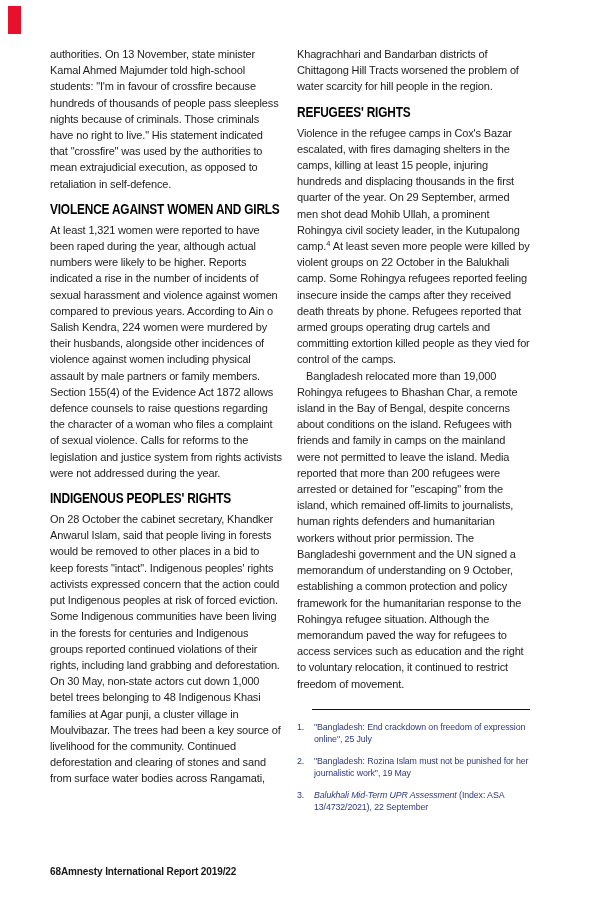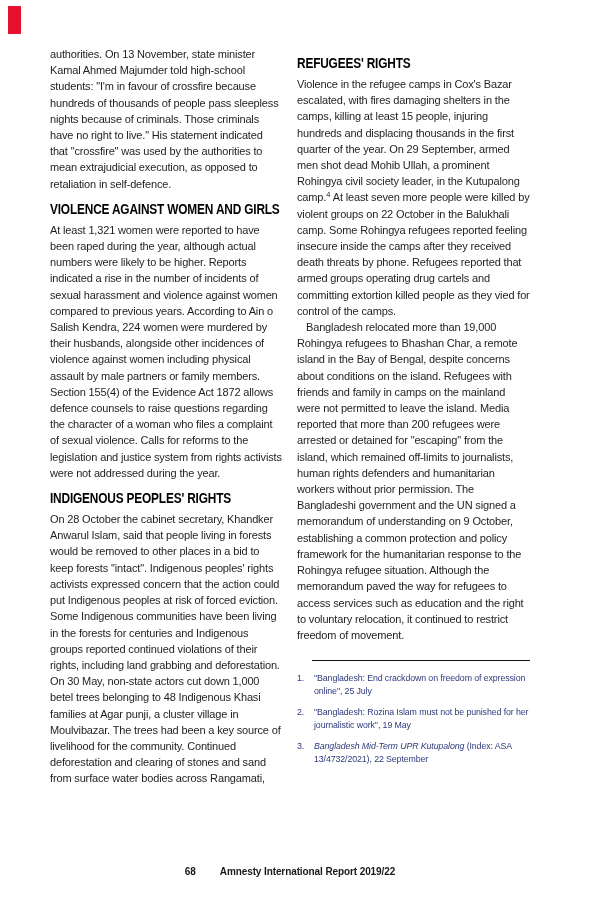--- a/index.html
+++ b/index.html
@@ -65,67 +65,67 @@
     font-size: 8.8px;
     line-height: 12.5px;
     letter-spacing: -0.1px;
   }
   .fn-num { width: 17px; flex: none; }
   .fn-text { flex: 1; }
   .footer {
     position: absolute;
     left: 50px; right: 70px; top: 866px;
     display: flex;
-    justify-content: center;
+    justify-content: flex-start;
     align-items: baseline;
     font-size: 10px;
     font-weight: 700;
     color: #1a1818;
     letter-spacing: -0.1px;
-    gap: 24px;
   }
 </style>
 </head>
 <body>
 
 <div class="page">
 
   <div class="red-tab" style="background: rgb(232, 17, 45);"></div>
 
   <div class="columns">
 
     <div class="col">
       <p class="body">authorities. On 13 November, state minister Kamal Ahmed Majumder told high-school students: "I'm in favour of crossfire because hundreds of thousands of people pass sleepless nights because of criminals. Those criminals have no right to live." His statement indicated that "crossfire" was used by the authorities to mean extrajudicial execution, as opposed to retaliation in self-defence.</p>
       <h2 class="heading">VIOLENCE AGAINST WOMEN AND GIRLS</h2>
       <p class="body">At least 1,321 women were reported to have been raped during the year, although actual numbers were likely to be higher. Reports indicated a rise in the number of incidents of sexual harassment and violence against women compared to previous years. According to Ain o Salish Kendra, 224 women were murdered by their husbands, alongside other incidences of violence against women including physical assault by male partners or family members. Section 155(4) of the Evidence Act 1872 allows defence counsels to raise questions regarding the character of a woman who files a complaint of sexual violence. Calls for reforms to the legislation and justice system from rights activists were not addressed during the year.</p>
       <h2 class="heading">INDIGENOUS PEOPLES' RIGHTS</h2>
       <p class="body">On 28 October the cabinet secretary, Khandker Anwarul Islam, said that people living in forests would be removed to other places in a bid to keep forests "intact". Indigenous peoples' rights activists expressed concern that the action could put Indigenous peoples at risk of forced eviction. Some Indigenous communities have been living in the forests for centuries and Indigenous groups reported continued violations of their rights, including land grabbing and deforestation. On 30 May, non-state actors cut down 1,000 betel trees belonging to 48 Indigenous Khasi families at Agar punji, a cluster village in Moulvibazar. The trees had been a key source of livelihood for the community. Continued deforestation and clearing of stones and sand from surface water bodies across Rangamati,</p>
     </div>
 
     <div class="col">
+      <p class="body">Khagrachhari and Bandarban districts of Chittagong Hill Tracts worsened the problem of water scarcity for hill people in the region.</p>
       <h2 class="heading">REFUGEES' RIGHTS</h2>
       <p class="body"><span>Violence in the refugee camps in Cox's Bazar escalated, with fires damaging shelters in the camps, killing at least 15 people, injuring hundreds and displacing thousands in the first quarter of the year. On 29 September, armed men shot dead Mohib Ullah, a prominent Rohingya civil society leader, in the Kutupalong camp.</span><sup class="fn-ref">4</sup><span> At least seven more people were killed by violent groups on 22 October in the Balukhali camp. Some Rohingya refugees reported feeling insecure inside the camps after they received death threats by phone. Refugees reported that armed groups operating drug cartels and committing extortion killed people as they vied for control of the camps.</span></p>
       <p class="body indent">Bangladesh relocated more than 19,000 Rohingya refugees to Bhashan Char, a remote island in the Bay of Bengal, despite concerns about conditions on the island. Refugees with friends and family in camps on the mainland were not permitted to leave the island. Media reported that more than 200 refugees were arrested or detained for "escaping" from the island, which remained off-limits to journalists, human rights defenders and humanitarian workers without prior permission. The Bangladeshi government and the UN signed a memorandum of understanding on 9 October, establishing a common protection and policy framework for the humanitarian response to the Rohingya refugee situation. Although the memorandum paved the way for refugees to access services such as education and the right to voluntary relocation, it continued to restrict freedom of movement.</p>
 
       <div class="footnotes">
         <hr class="fn-rule">
 
         <div class="fn-row" style="color: rgb(46, 58, 124);">
           <span class="fn-num">1.</span>
           <span class="fn-text"><i></i><span>"Bangladesh: End crackdown on freedom of expression online", 25 July</span></span>
         </div>
 
         <div class="fn-row" style="color: rgb(46, 58, 124);">
           <span class="fn-num">2.</span>
           <span class="fn-text"><i></i><span>"Bangladesh: Rozina Islam must not be punished for her journalistic work", 19 May</span></span>
         </div>
 
         <div class="fn-row" style="color: rgb(46, 58, 124);">
           <span class="fn-num">3.</span>
-          <span class="fn-text"><i>Bangladesh Mid-Term UPR Kutupalong</i><span> (Index: ASA 13/4732/2021), 22 September</span></span>
+          <span class="fn-text"><i>Balukhali Mid-Term UPR Assessment</i><span> (Index: ASA 13/4732/2021), 22 September</span></span>
         </div>
       </div>
     </div>
 
   </div>
 
   <div class="footer">
     <span>68</span>
     <span>Amnesty International Report 2019/22</span>
   </div>

